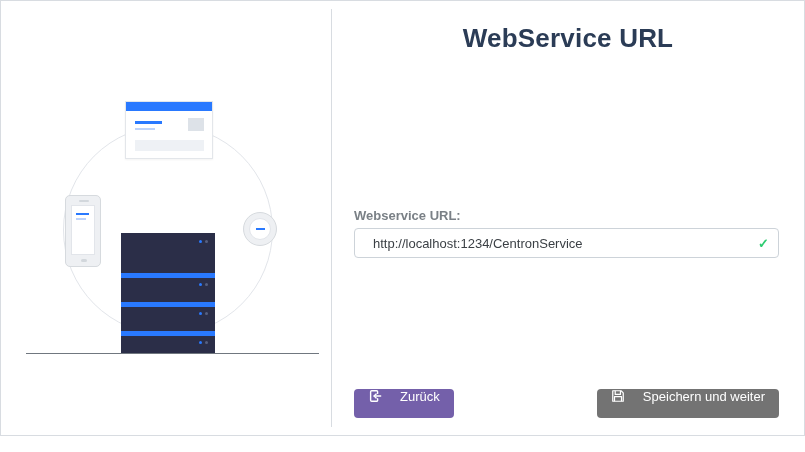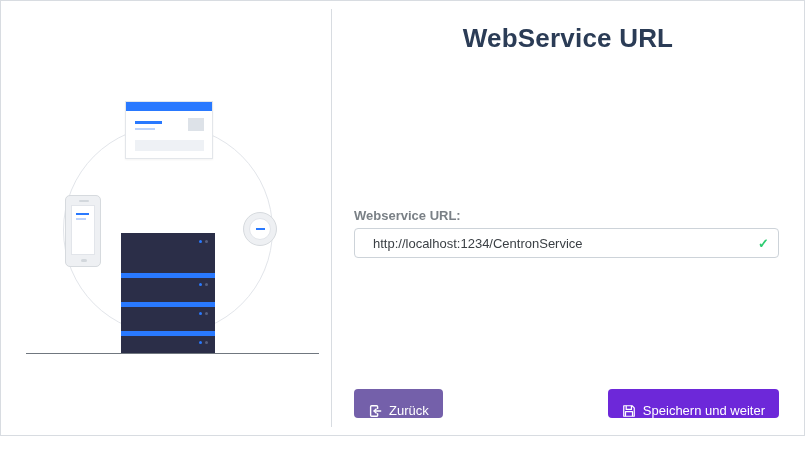--- a/index.html
+++ b/index.html
@@ -95,29 +95,29 @@
   .check {
     position:absolute; right:10px; top:50%; transform:translateY(-50%);
     color:#2ecc71; font-size:13px; font-weight:bold; pointer-events:none;
   }
 
   .actions {
     position:absolute; left:22px; right:25px; bottom:17px;
     display:flex; justify-content:space-between; align-items:center;
   }
   .btn {
-    display:inline-flex; align-items:flex-end; gap:7px;
+    display:inline-flex; align-items:flex-start; gap:18px;
     border:none; border-radius:4px;
     color:#fff; font-size:13px;
     height:29px; padding:0 14px;
     cursor:pointer;
     font-family:"Liberation Sans", sans-serif;
   }
   .btn-back { background:#7460aa; }
-  .btn-save { background:#6d28d9; }
+  .btn-save { background:#737373; }
   .btn svg { display:block; }
 </style>
 </head>
 <body>
 
 <div class="app">
 
   <div class="illustration">
     <div class="conn-circle"></div>
 

